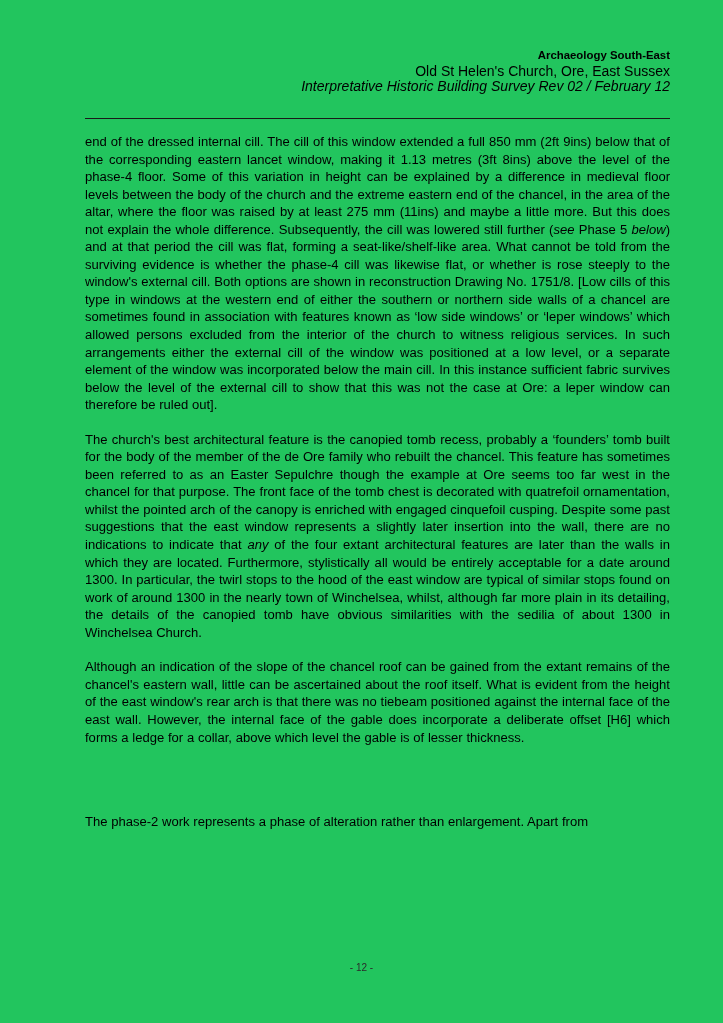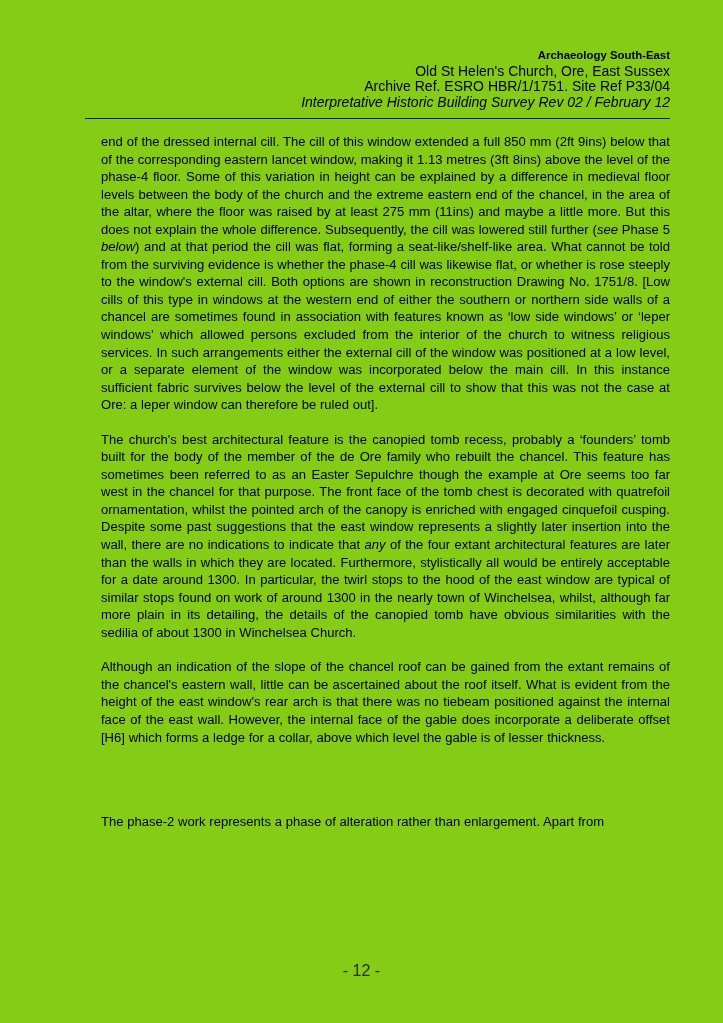--- a/index.html
+++ b/index.html
@@ -5,21 +5,21 @@
 <style>
   html, body {
     margin: 0;
     padding: 0;
     background: #ffffff;
   }
   .page {
     position: relative;
     width: 723px;
     height: 1023px;
-    background: #84cc16;
+    background: #22c55e;
     margin: 0 auto;
     overflow: hidden;
     font-family: "Liberation Sans", sans-serif;
     color: #000000;
     -webkit-font-smoothing: antialiased;
   }
 
   
   .header {
     position: absolute;
@@ -52,21 +52,21 @@
 
   
   .body-area {
     position: absolute;
     left: 85px;
     top: 133px;
     width: 585px;
   }
 
   p.para {
-    margin: 0 0 17px 16px;
+    margin: 0 0 17px 0;
     font-size: 13.05px;
     line-height: 17.55px;
     text-align: justify;
     text-justify: inter-word;
     word-spacing: 0.1px;
   }
   p.para:last-child { margin-bottom: 0; }
 
   .spacer-lg { height: 27px; }
 
@@ -82,33 +82,32 @@
 
   em { font-style: italic; }
 
   
   .page-number {
     position: absolute;
     left: 0;
     top: 962px;
     width: 723px;
     text-align: center;
-    font-size: 16px;
+    font-size: 10px;
     color: #2b2b2b;
   }
 </style>
 </head>
 <body>
 
 <div class="page">
 
   <div class="header">
     <div class="header-line org">Archaeology South-East</div>
     <div class="header-line">Old St Helen's Church, Ore, East Sussex</div>
-    <div class="header-line">Archive Ref. ESRO HBR/1/1751.  Site Ref P33/04</div>
     <div class="header-line italic">Interpretative Historic Building Survey Rev 02 / February 12</div>
   </div>
 
   <div class="header-rule"></div>
 
   <div class="body-area">
 
     <p class="para"><span>end of the dressed internal cill.  The cill of this window extended a full 850 mm (2ft 9ins) below that of the corresponding eastern lancet window, making it 1.13 metres (3ft 8ins) above the level of the phase-4 floor.  Some of this variation in height can be explained by a difference in medieval floor levels between the body of the church and the extreme eastern end of the chancel, in the area of the altar, where the floor was raised by at least 275 mm (11ins) and maybe a little more.  But this does not explain the whole difference.  Subsequently, the cill was lowered still further (</span><em>see</em><span> Phase 5 </span><em>below</em><span>) and at that period the cill was flat, forming a seat-like/shelf-like area.  What cannot be told from the surviving evidence is whether the phase-4 cill was likewise flat, or whether is rose steeply to the window's external cill.  Both options are shown in reconstruction Drawing No. 1751/8.  [Low cills of this type in windows at the western end of either the southern or northern side walls of a chancel are sometimes found in association with features known as ‘low side windows’ or ‘leper windows’ which allowed persons excluded from the interior of the church to witness religious services.  In such arrangements either the external cill of the window was positioned at a low level, or a separate element of the window was incorporated below the main cill.  In this instance sufficient fabric survives below the level of the external cill to show that this was not the case at Ore: a leper window can therefore be ruled out].</span></p>
 
     <p class="para"><span>The church's best architectural feature is the canopied tomb recess, probably a ‘founders’ tomb built for the body of the member of the de Ore family who rebuilt the chancel.  This feature has sometimes been referred to as an Easter Sepulchre though the example at Ore seems too far west in the chancel for that purpose.  The front face of the tomb chest is decorated with quatrefoil ornamentation, whilst the pointed arch of the canopy is enriched with engaged cinquefoil cusping.  Despite some past suggestions that the east window represents a slightly later insertion into the wall, there are no indications to indicate that </span><em>any</em><span> of the four extant architectural features are later than the walls in which they are located.  Furthermore, stylistically all would be entirely acceptable for a date around 1300.  In particular, the twirl stops to the hood of the east window are typical of similar stops found on work of around 1300 in the nearly town of Winchelsea, whilst, although far more plain in its detailing, the details of the canopied tomb have obvious similarities with the sedilia of about 1300 in Winchelsea Church.</span></p>

